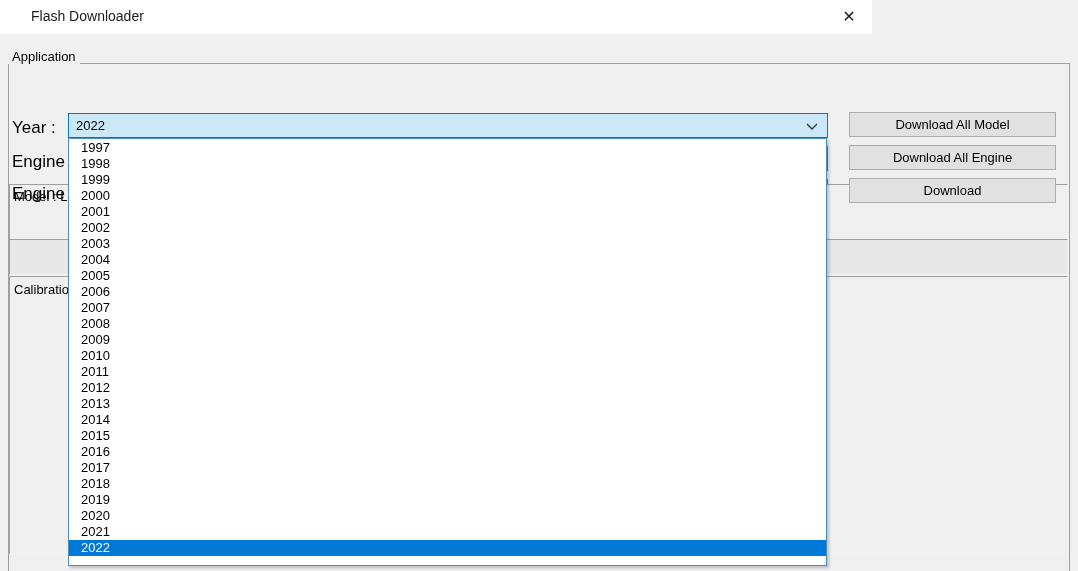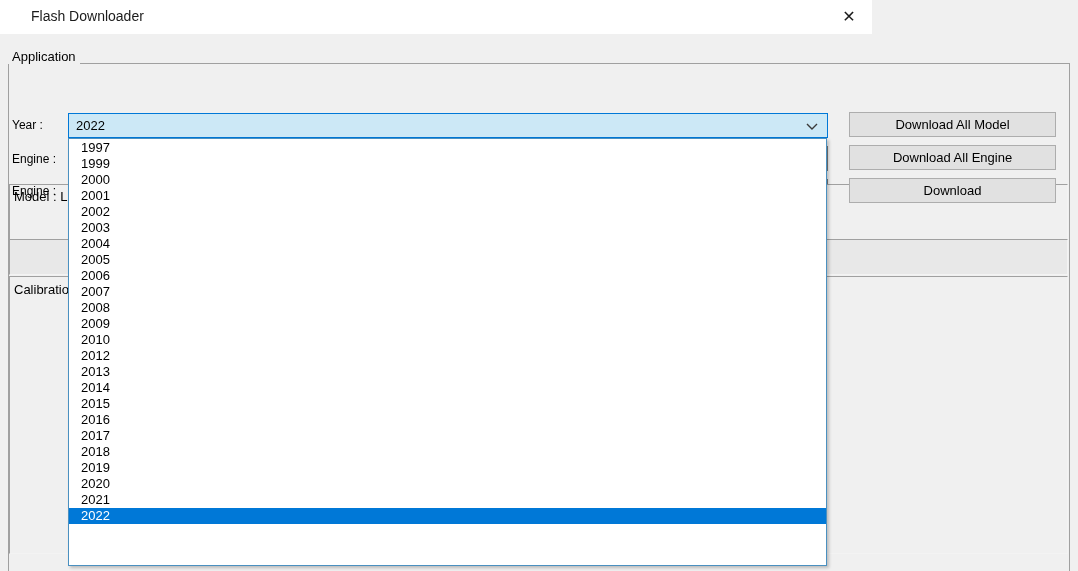--- a/index.html
+++ b/index.html
@@ -81,21 +81,21 @@
     background: #f0f0f0;
     padding: 0 4px;
     font-size: 13px;
     color: #000;
     z-index: 4;
   }
 
   
   .field-label {
     position: absolute;
-    font-size: 12px;
+    font-size: 17px;
     color: #000;
     white-space: nowrap;
     z-index: 2;
   }
   #label-year   { left: 12px; top: 84px; }
   #label-model  { left: 12px; top: 118px; }
   #label-engine { left: 12px; top: 150px; text-align: right; }
 
   
   .combo {
@@ -282,32 +282,34 @@
     <span id="combo-year-arrow">
       <svg width="14" height="13" viewBox="0 0 14 13" xmlns="http://www.w3.org/2000/svg">
         <polyline points="2,4 7,9 12,4" fill="none" stroke="#3a3a3a" stroke-width="1.4"></polyline>
       </svg>
     </span>
   </div>
 
   <div id="dropdown">
     <div id="dropdown-list">
         <div class="dropdown-item">1997</div>
+        <div class="dropdown-item">1998</div>
         <div class="dropdown-item">1999</div>
         <div class="dropdown-item">2000</div>
         <div class="dropdown-item">2001</div>
         <div class="dropdown-item">2002</div>
         <div class="dropdown-item">2003</div>
         <div class="dropdown-item">2004</div>
         <div class="dropdown-item">2005</div>
         <div class="dropdown-item">2006</div>
         <div class="dropdown-item">2007</div>
         <div class="dropdown-item">2008</div>
         <div class="dropdown-item">2009</div>
         <div class="dropdown-item">2010</div>
+        <div class="dropdown-item">2011</div>
         <div class="dropdown-item">2012</div>
         <div class="dropdown-item">2013</div>
         <div class="dropdown-item">2014</div>
         <div class="dropdown-item">2015</div>
         <div class="dropdown-item">2016</div>
         <div class="dropdown-item">2017</div>
         <div class="dropdown-item">2018</div>
         <div class="dropdown-item">2019</div>
         <div class="dropdown-item">2020</div>
         <div class="dropdown-item">2021</div>

